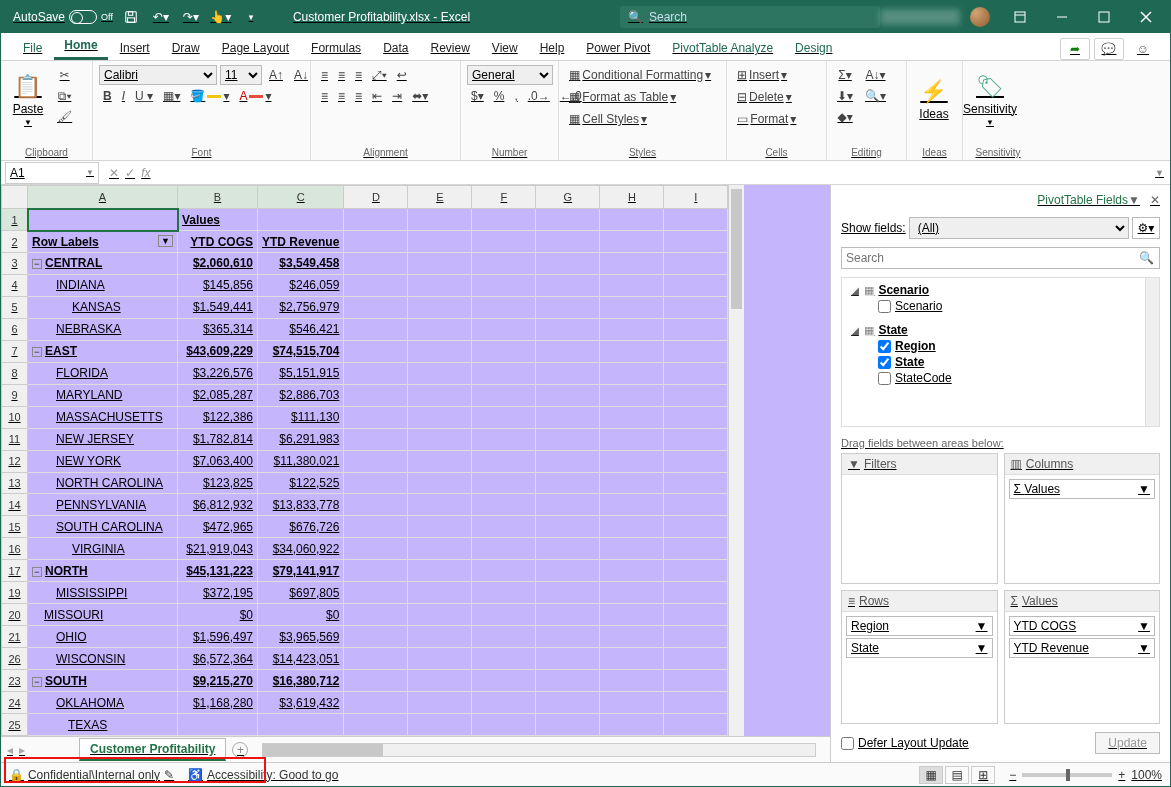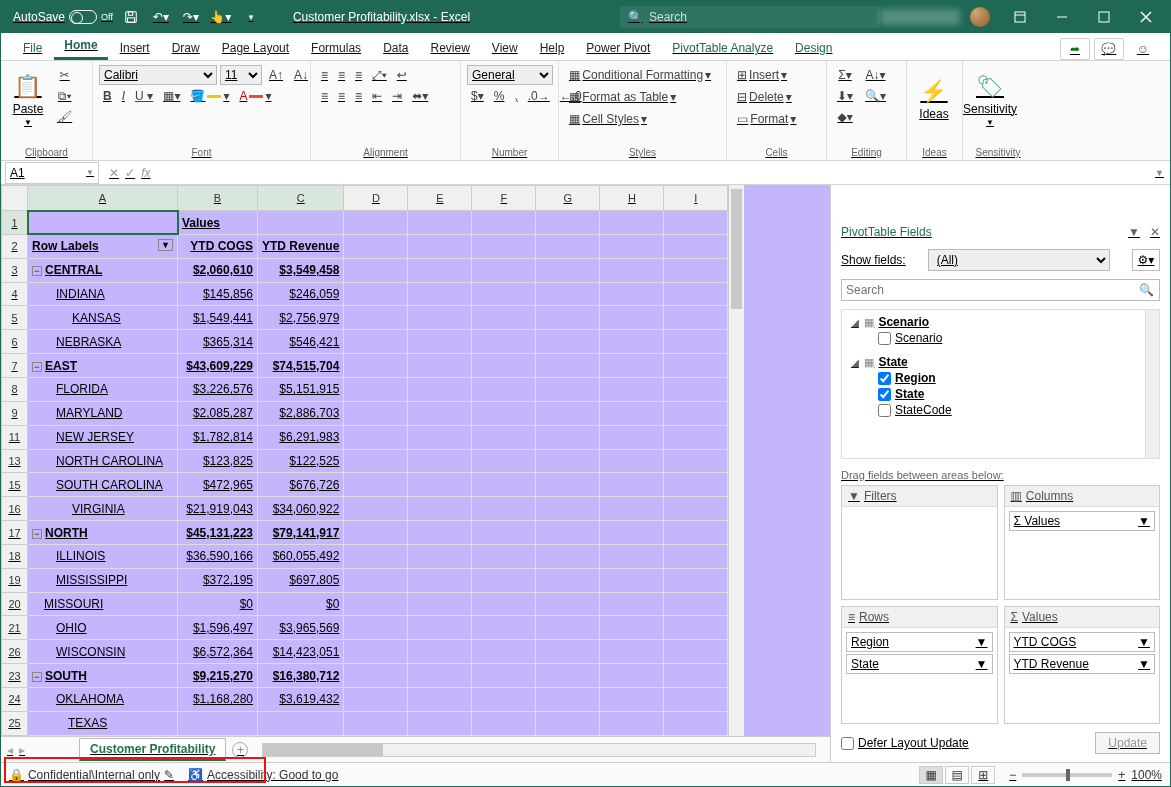--- a/index.html
+++ b/index.html
@@ -70,23 +70,23 @@
 .vscroll{width:16px;background:#f0f0f0;border-left:1px solid #ccc;position:relative;}
 .vscroll .thumb{position:absolute;left:2px;right:2px;top:4px;height:120px;background:#c8c8c8;}
 
 .sheet-tabs { height: 26px; border-top: 1px solid #ccc; display: flex; align-items: center; padding: 0 6px; gap: 6px; background:#fafafa;}
 .sheet-tab { padding: 3px 10px; border:1px solid #bbb; border-bottom:2px solid #217346; background:#fff; color:#217346; font-weight:600; font-size:12px;margin-left:48px;}
 .hscroll{flex:1; height:14px; margin:0 8px; background:#f0f0f0; border:1px solid #ccc; position:relative;}
 .hscroll .thumb{position:absolute; left:0; top:0; bottom:0; width:120px; background:#c8c8c8;}
 
 
 .pane { width: 340px; border-left:1px solid #ccc; display:flex; flex-direction:column; padding:8px 10px; background:#fff;}
-.pane h2{font-size:15px; font-weight:400; color:#217346; display:flex; align-items:center; justify-content:space-between;margin-top:32px;}
+.pane h2{font-size:15px; font-weight:400; color:#217346; display:flex; align-items:center; justify-content:flex-end;}
 .pane h2 .actions{display:flex; gap:10px; color:#666; font-size:14px;}
-.pane-row{display:flex; align-items:center; gap:22px; margin-top:10px;}
+.pane-row{display:flex; align-items:center; gap:3px; margin-top:10px;}
 .pane select,.pane input[type=text]{flex:1; height:22px; border:1px solid #bbb; padding:0 4px;}
 .gearbtn{width:28px;height:22px;border:1px solid #bbb;display:flex;align-items:center;justify-content:center;}
 .searchbox{position:relative; margin-top:8px;}
 .searchbox input{width:100%; height:24px; border:1px solid #bbb; padding:0 22px 0 6px;}
 .searchbox .mag{position:absolute; right:6px; top:4px; color:#888;}
 .fieldlist{flex:0 0 150px; border:1px solid #ddd; margin-top:8px; overflow:auto; padding:4px 2px; position:relative;}
 .fieldlist .scroll{position:absolute; right:0; top:0; bottom:0; width:14px; background:#f0f0f0; border-left:1px solid #ddd;}
 .fnode{display:flex; align-items:center; gap:4px; padding:1px 2px;}
 .fnode .tw{width:10px; text-align:center; color:#666; font-size:10px;}
 .fnode .tblicn{font-size:11px; color:#888;}
@@ -443,44 +443,80 @@
                 <td class="col-b right-num ">$2,085,287</td>
                 <td class="col-c right-num ">$2,886,703</td>
                 <td></td>
                 <td></td>
                 <td></td>
                 <td></td>
                 <td></td>
                 <td></td>
               </tr>
               <tr>
+                <td class="rnum">10</td>
+                <td class="col-a " style="padding-left:28px;">MASSACHUSETTS</td>
+                <td class="col-b right-num ">$122,386</td>
+                <td class="col-c right-num ">$111,130</td>
+                <td></td>
+                <td></td>
+                <td></td>
+                <td></td>
+                <td></td>
+                <td></td>
+              </tr>
+              <tr>
                 <td class="rnum">11</td>
                 <td class="col-a " style="padding-left:28px;">NEW JERSEY</td>
                 <td class="col-b right-num ">$1,782,814</td>
                 <td class="col-c right-num ">$6,291,983</td>
                 <td></td>
                 <td></td>
                 <td></td>
                 <td></td>
                 <td></td>
                 <td></td>
               </tr>
               <tr>
+                <td class="rnum">12</td>
+                <td class="col-a " style="padding-left:28px;">NEW YORK</td>
+                <td class="col-b right-num ">$7,063,400</td>
+                <td class="col-c right-num ">$11,380,021</td>
+                <td></td>
+                <td></td>
+                <td></td>
+                <td></td>
+                <td></td>
+                <td></td>
+              </tr>
+              <tr>
                 <td class="rnum">13</td>
                 <td class="col-a " style="padding-left:28px;">NORTH CAROLINA</td>
                 <td class="col-b right-num ">$123,825</td>
                 <td class="col-c right-num ">$122,525</td>
                 <td></td>
                 <td></td>
                 <td></td>
                 <td></td>
                 <td></td>
                 <td></td>
               </tr>
               <tr>
+                <td class="rnum">14</td>
+                <td class="col-a " style="padding-left:28px;">PENNSYLVANIA</td>
+                <td class="col-b right-num ">$6,812,932</td>
+                <td class="col-c right-num ">$13,833,778</td>
+                <td></td>
+                <td></td>
+                <td></td>
+                <td></td>
+                <td></td>
+                <td></td>
+              </tr>
+              <tr>
                 <td class="rnum">15</td>
                 <td class="col-a " style="padding-left:28px;">SOUTH CAROLINA</td>
                 <td class="col-b right-num ">$472,965</td>
                 <td class="col-c right-num ">$676,726</td>
                 <td></td>
                 <td></td>
                 <td></td>
                 <td></td>
                 <td></td>
                 <td></td>
@@ -495,32 +531,20 @@
                 <td></td>
                 <td></td>
                 <td></td>
                 <td></td>
               </tr>
               <tr>
                 <td class="rnum">17</td>
                 <td class="col-a bold" style=""><span class="collapse">−</span>NORTH</td>
                 <td class="col-b right-num bold">$45,131,223</td>
                 <td class="col-c right-num bold">$79,141,917</td>
-                <td></td>
-                <td></td>
-                <td></td>
-                <td></td>
-                <td></td>
-                <td></td>
-              </tr>
-              <tr>
-                <td class="rnum">18</td>
-                <td class="col-a " style="padding-left:28px;">ILLINOIS</td>
-                <td class="col-b right-num ">$36,590,166</td>
-                <td class="col-c right-num ">$60,055,492</td>
                 <td></td>
                 <td></td>
                 <td></td>
                 <td></td>
                 <td></td>
                 <td></td>
               </tr>
               <tr>
                 <td class="rnum">19</td>
                 <td class="col-a " style="padding-left:28px;">MISSISSIPPI</td>

